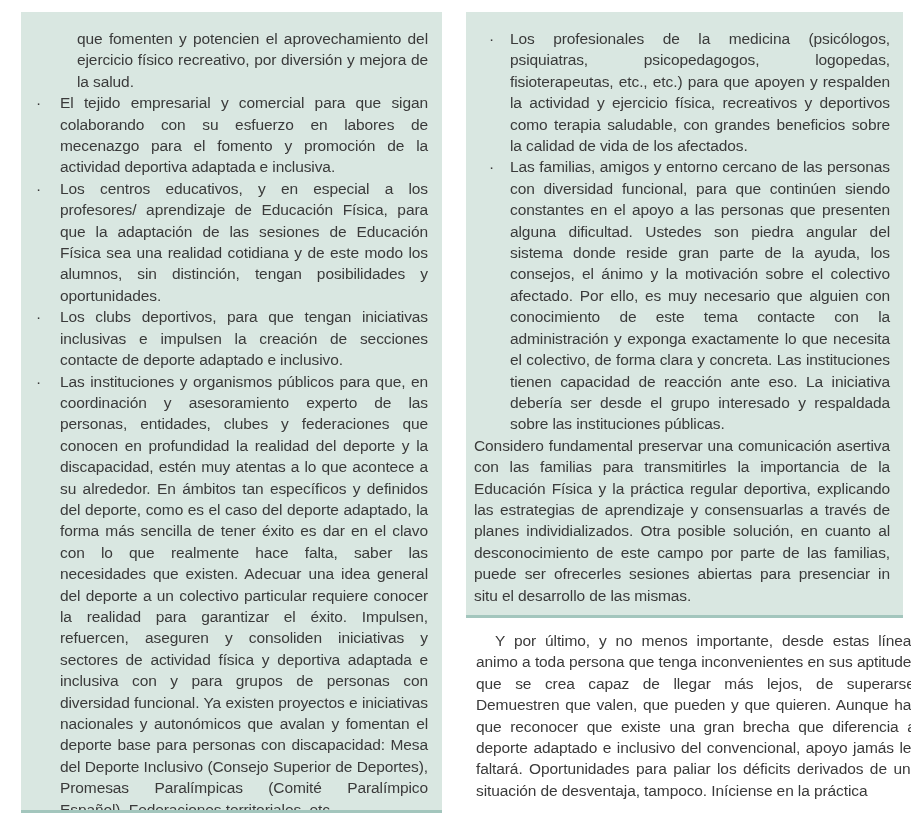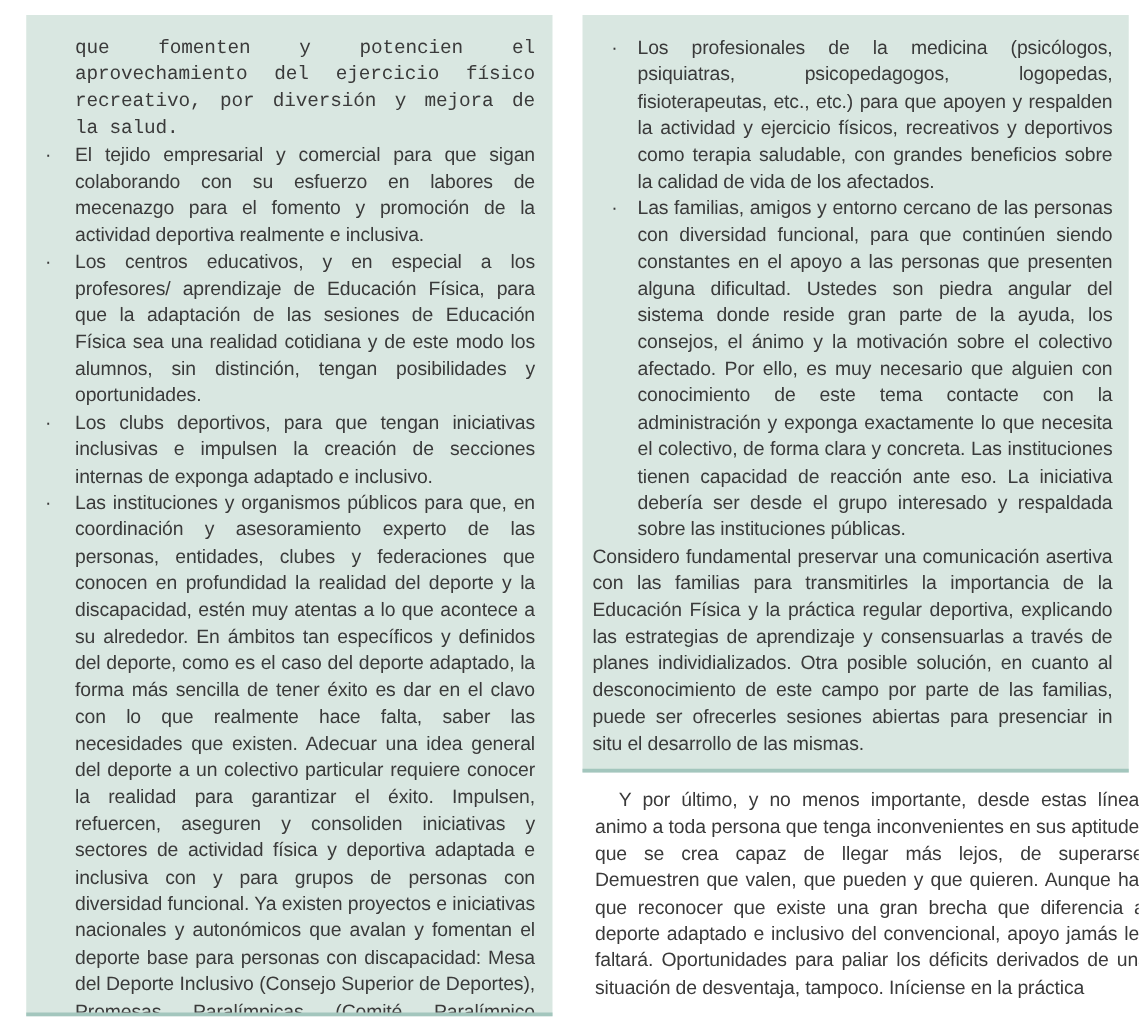--- a/index.html
+++ b/index.html
@@ -35,21 +35,21 @@
   .panel p, .panel .li, .closing {
     margin: 0;
     font-size: 15.5px;
     line-height: 21.4px;
     text-align: justify;
     letter-spacing: -0.1px;
     hyphens: auto;
     -webkit-hyphens: auto;
   }
 
-  .cont { padding-left: 39px; font-family: Liberation Mono, monospace; }
+  .cont { padding-left: 56px; }
 
   .li { position: relative; padding-left: 39px; }
   .panel-right .li { padding-left: 36px; }
   .li .bullet {
     position: absolute;
     left: 15px;
     top: 0;
     color: #3a3a3a;
   }
 
@@ -65,43 +65,43 @@
 </head>
 <body>
 
 <div class="page">
 
   <section class="panel panel-left">
     <p class="cont">que fomenten y potencien el aprovechamiento del ejercicio físico recreativo, por diversión y mejora de la salud.</p>
 
     <div class="li">
       <span class="bullet">·</span>
-      <p>El tejido empresarial y comercial para que sigan colaborando con su esfuerzo en labores de mecenazgo para el fomento y promoción de la actividad deportiva realmente e inclusiva.</p>
+      <p>El tejido empresarial y comercial para que sigan colaborando con su esfuerzo en labores de mecenazgo para el fomento y promoción de la actividad deportiva adaptada e inclusiva.</p>
     </div>
 
     <div class="li">
       <span class="bullet">·</span>
       <p>Los centros educativos, y en especial a los profesores/ aprendizaje de Educación Física, para que la adaptación de las sesiones de Educación Física sea una realidad cotidiana y de este modo los alumnos, sin distinción, tengan posibilidades y oportunidades.</p>
     </div>
 
     <div class="li">
       <span class="bullet">·</span>
-      <p>Los clubs deportivos, para que tengan iniciativas inclusivas e impulsen la creación de secciones internas de exponga adaptado e inclusivo.</p>
+      <p>Los clubs deportivos, para que tengan iniciativas inclusivas e impulsen la creación de secciones contacte de deporte adaptado e inclusivo.</p>
     </div>
 
     <div class="li">
       <span class="bullet">·</span>
       <p>Las instituciones y organismos públicos para que, en coordinación y asesoramiento experto de las personas, entidades, clubes y federaciones que conocen en profundidad la realidad del deporte y la discapacidad, estén muy atentas a lo que acontece a su alrededor. En ámbitos tan específicos y definidos del deporte, como es el caso del deporte adaptado, la forma más sencilla de tener éxito es dar en el clavo con lo que realmente hace falta, saber las necesidades que existen. Adecuar una idea general del deporte a un colectivo particular requiere conocer la realidad para garantizar el éxito. Impulsen, refuercen, aseguren y consoliden iniciativas y sectores de actividad física y deportiva adaptada e inclusiva con y para grupos de personas con diversidad funcional. Ya existen proyectos e iniciativas nacionales y autonómicos que avalan y fomentan el deporte base para personas con discapacidad: Mesa del Deporte Inclusivo (Consejo Superior de Deportes), Promesas Paralímpicas (Comité Paralímpico Español), Federaciones territoriales, etc.</p>
     </div>
   </section>
 
   <section class="panel panel-right">
     <div class="li">
       <span class="bullet">·</span>
-      <p>Los profesionales de la medicina (psicólogos, psiquiatras, psicopedagogos, logopedas, fisioterapeutas, etc., etc.) para que apoyen y respalden la actividad y ejercicio físicos, recreativos y deportivos como terapia saludable, con grandes beneficios sobre la calidad de vida de los afectados.</p>
+      <p>Los profesionales de la medicina (psicólogos, psiquiatras, psicopedagogos, logopedas, fisioterapeutas, etc., etc.) para que apoyen y respalden la actividad y ejercicio física, recreativos y deportivos como terapia saludable, con grandes beneficios sobre la calidad de vida de los afectados.</p>
     </div>
 
     <div class="li">
       <span class="bullet">·</span>
       <p>Las familias, amigos y entorno cercano de las personas con diversidad funcional, para que continúen siendo constantes en el apoyo a las personas que presenten alguna dificultad. Ustedes son piedra angular del sistema donde reside gran parte de la ayuda, los consejos, el ánimo y la motivación sobre el colectivo afectado. Por ello, es muy necesario que alguien con conocimiento de este tema contacte con la administración y exponga exactamente lo que necesita el colectivo, de forma clara y concreta. Las instituciones tienen capacidad de reacción ante eso. La iniciativa debería ser desde el grupo interesado y respaldada sobre las instituciones públicas.</p>
     </div>
 
     <p class="plain-par">Considero fundamental preservar una comunicación asertiva con las familias para transmitirles la importancia de la Educación Física y la práctica regular deportiva, explicando las estrategias de aprendizaje y consensuarlas a través de planes individializados. Otra posible solución, en cuanto al desconocimiento de este campo por parte de las familias, puede ser ofrecerles sesiones abiertas para presenciar in situ el desarrollo de las mismas.</p>
   </section>
 

